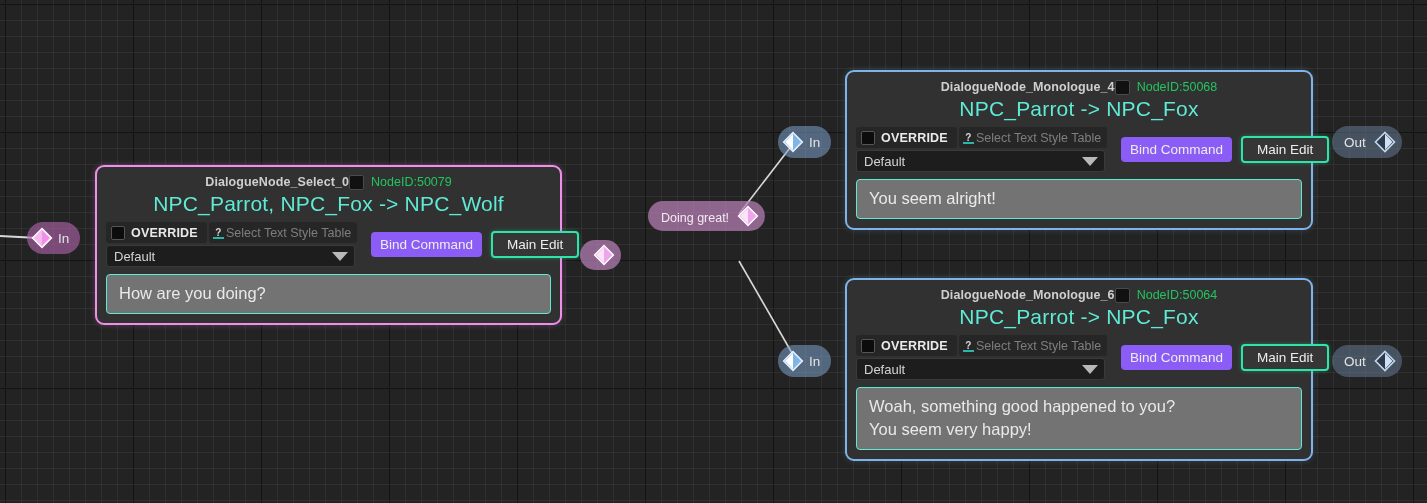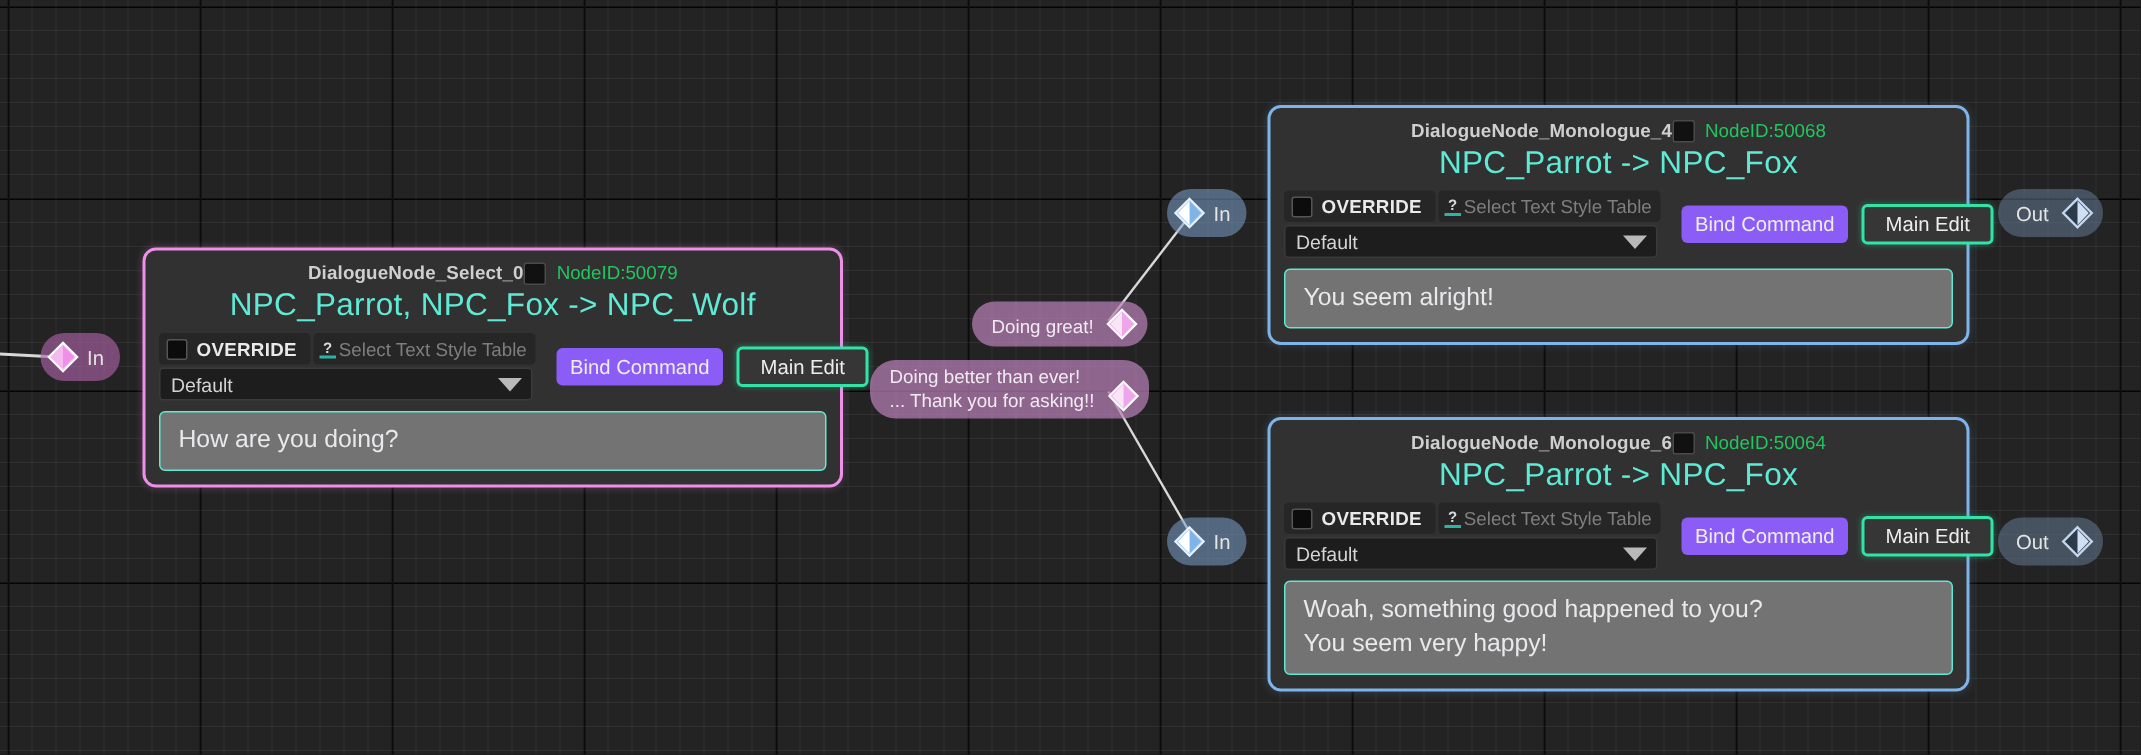--- a/index.html
+++ b/index.html
@@ -354,24 +354,20 @@
   <div class="bubble" style="left:648px; top:201px;">
     <span class="bubble-text">Doing great!</span>
     <svg class="diamond" viewBox="0 0 22 22">
       <polygon points="11,1.5 20.5,11 11,20.5 1.5,11" fill="#f3b6ef" stroke="#ffffff" stroke-width="1.3"></polygon>
       <polygon points="11,3 18.6,11 11,19" fill="#eea5e9"></polygon>
       <polygon points="11,3 3.4,11 11,19" fill="#fbe4f8"></polygon>
     </svg>
   </div>
 
   <div class="bubble" style="left:580px; top:240px;">
-    <span>
-      <span class="bubble-text" style="display:block;">Doing better than ever!</span>
-      <span class="bubble-text" style="display:block;">... Thank you for asking!!</span>
-    </span>
     <svg class="diamond" viewBox="0 0 22 22">
       <polygon points="11,1.5 20.5,11 11,20.5 1.5,11" fill="#f3b6ef" stroke="#ffffff" stroke-width="1.3"></polygon>
       <polygon points="11,3 18.6,11 11,19" fill="#eea5e9"></polygon>
       <polygon points="11,3 3.4,11 11,19" fill="#fbe4f8"></polygon>
     </svg>
   </div>
 
   <div class="pin in-blue" style="left:778px; top:126px;">
     <svg class="diamond" viewBox="0 0 22 22">
       <polygon points="11,1.5 20.5,11 11,20.5 1.5,11" fill="#a9cdf2" stroke="#e8f2fc" stroke-width="1.3"></polygon>

